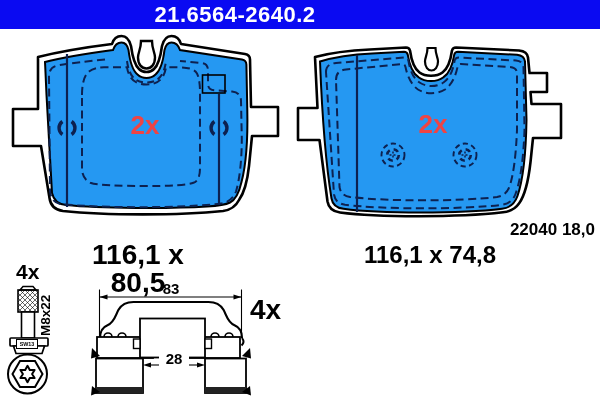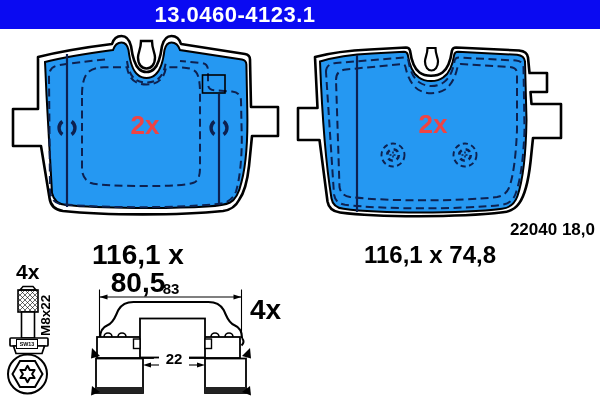--- a/index.html
+++ b/index.html
@@ -37,21 +37,21 @@
   }
   #dim65{left:152px;top:281px;width:38px;font-size:15px;}
   #dim28{left:159px;top:351px;width:30px;font-size:15px;background:#fff;}
 </style>
 </head>
 <body>
 
 <div id="stage">
 
   <div id="title-bar">
-    <span>13.0460-4123.1</span>
+    <span>21.6564-2640.2</span>
   </div>
 
   <svg id="drawing" width="600" height="400" viewBox="0 0 600 400">
     <defs>
       <pattern id="hatch" patternUnits="userSpaceOnUse" width="5" height="5">
         <path d="M0,5 L5,0 M0,0 L5,5" stroke="#000" stroke-width="0.6"></path>
       </pattern>
     </defs>
 
     <g>
@@ -191,15 +191,15 @@
   <div class="lbl navy ctr" id="q2x-left">2x</div>
   <div class="lbl navy ctr" id="q2x-right">2x</div>
   <div class="lbl rgt" id="code-right">22040 18,0</div>
   <div class="lbl ctr" id="dim-left">116,1 x 80,5</div>
   <div class="lbl ctr" id="dim-right">116,1 x 74,8</div>
   <div class="lbl" id="qty-bolt">4x</div>
   <div class="lbl" id="qty-clip">4x</div>
   <div class="lbl" id="thread-label">M8x22</div>
   <div class="lbl" id="wrench-label">SW13</div>
   <div class="lbl ctr" id="dim65">83</div>
-  <div class="lbl ctr" id="dim28">22</div>
+  <div class="lbl ctr" id="dim28">28</div>
 
 </div>
 
 </body></html>

